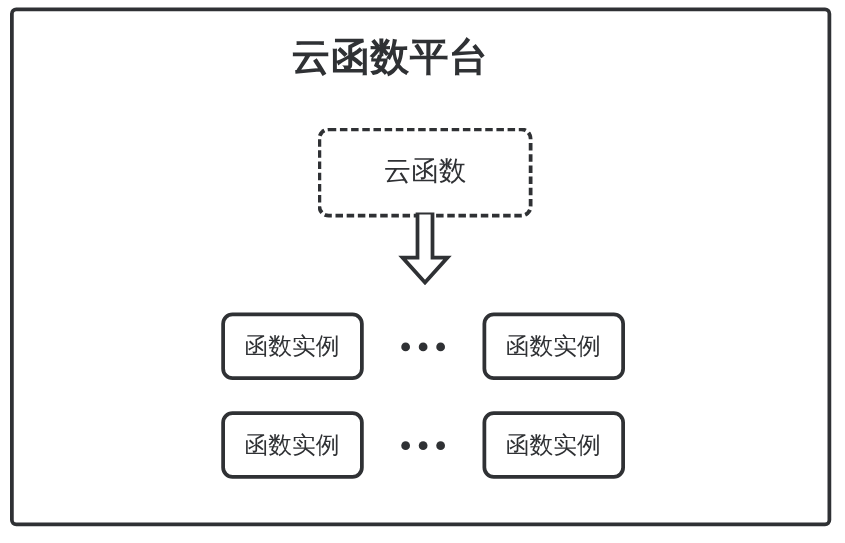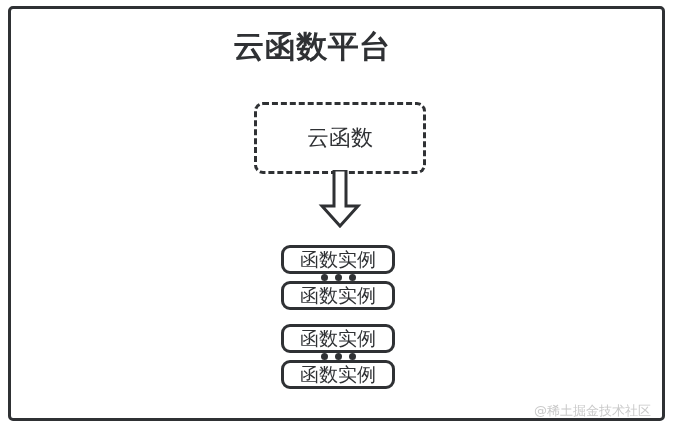--- a/index.html
+++ b/index.html
@@ -80,21 +80,20 @@
 
   
   .instance-row {
     position: absolute;
     left: 0;
     width: 676px;
     height: 54px;
     display: flex;
     align-items: center;
     justify-content: center;
-    flex-direction: column;
   }
   .instance-row.row-1 { top: 250px; }
   .instance-row.row-2 { top: 329px; }
 
   .instance-box {
     width: 114px;
     height: 54px;
     box-sizing: border-box;
     border: 3px solid #2f3134;
     border-radius: 9px;
@@ -174,15 +173,14 @@
     <div class="ellipsis">
       <span class="dot"></span>
       <span class="dot"></span>
       <span class="dot"></span>
     </div>
     <div class="instance-box">
       <span class="instance-label">函数实例</span>
     </div>
   </div>
 
-  <div class="watermark">@稀土掘金技术社区</div>
 
 </div>
 
 </body></html>

